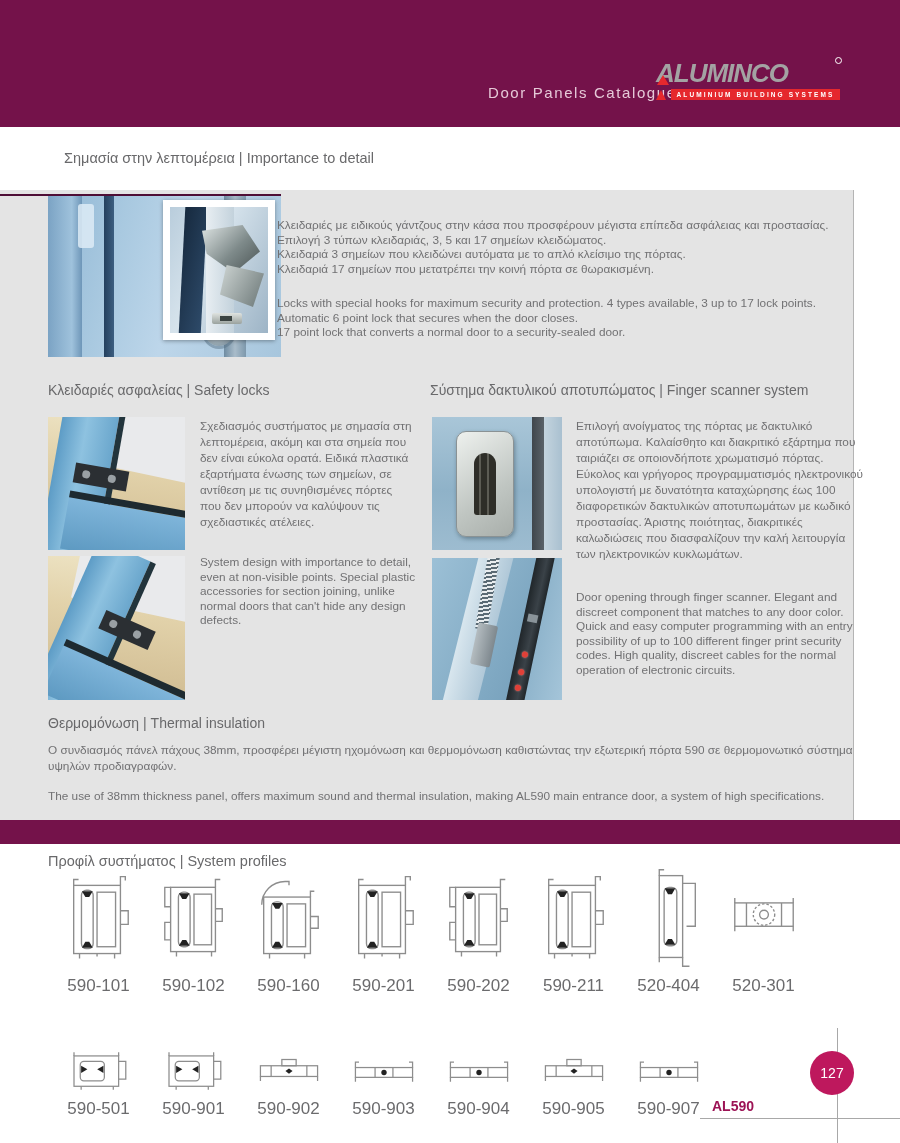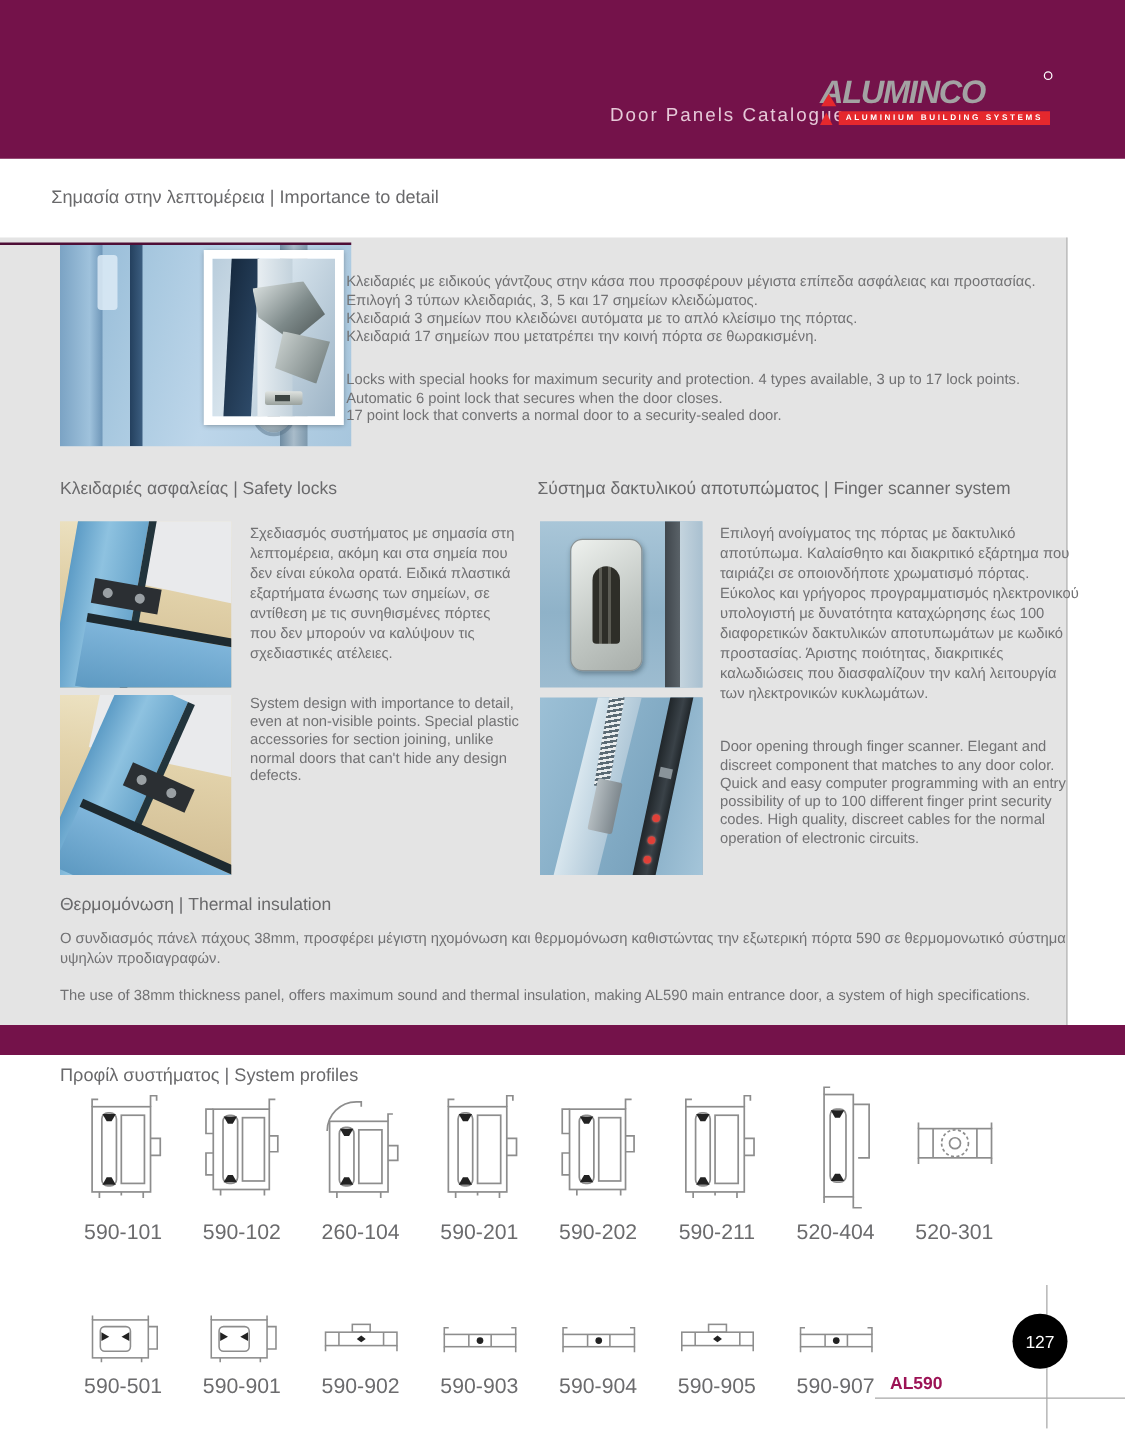--- a/index.html
+++ b/index.html
@@ -18,21 +18,21 @@
          border-right:6px solid transparent;border-bottom:10px solid #e5282d;}
   .reg-mark{position:absolute;right:-2px;top:-3px;width:5px;height:5px;border:1.5px solid #fff;
             border-radius:50%;}
   .band-row{position:absolute;left:0;top:29px;width:184px;height:11px;display:flex;align-items:stretch;}
   .band-tri{width:0;height:0;border-left:5px solid transparent;border-right:5px solid transparent;
             border-bottom:10px solid #e5282d;align-self:flex-end;margin-right:5px;}
   .band{flex:1;background:#e5282d;color:#ffffff;font-size:6.5px;font-weight:bold;
         letter-spacing:2.1px;text-align:center;line-height:11px;white-space:nowrap;overflow:hidden;}
 
   
-  .main-title{position:absolute;left:41px;top:150px;font-size:14.5px;color:#69696b;}
+  .main-title{position:absolute;left:64px;top:150px;font-size:14.5px;color:#69696b;}
   .sec-title{position:absolute;font-size:14px;color:#69696b;white-space:nowrap;}
   .body-txt{position:absolute;font-size:11.8px;color:#717173;}
   .lock-lines div{white-space:nowrap;line-height:14.5px;}
 
   
   .graybg{position:absolute;left:0;top:190px;width:853px;height:630px;background:#e4e4e4;
           border-right:1px solid #b4b4b4;}
   .rule-top{position:absolute;left:0;top:194px;width:281px;height:2px;background:#4e0e36;}
   .magenta-bar{position:absolute;left:0;top:820px;width:900px;height:24px;background:#74124a;}
 
@@ -108,21 +108,21 @@
   .pcell{width:95px;display:flex;flex-direction:column;align-items:center;}
   .pd1{width:80px;height:112px;}
   .pd2{width:80px;height:50px;}
   .pcode{font-size:17px;color:#6b6b6d;margin-top:2px;white-space:nowrap;}
 
   
   .al-code{position:absolute;left:712px;top:1098px;font-size:14px;font-weight:bold;color:#9c1355;}
   .h-line{position:absolute;left:700px;top:1118px;width:200px;height:1px;background:#a8a8a8;}
   .v-line{position:absolute;left:837px;top:1028px;width:1px;height:115px;background:#a8a8a8;}
   .page-circle{position:absolute;left:810px;top:1051px;width:44px;height:44px;border-radius:50%;
-    background:#000000;color:#ffffff;font-size:14px;display:flex;align-items:center;justify-content:center;z-index:3;}
+    background:#be185d;color:#ffffff;font-size:14px;display:flex;align-items:center;justify-content:center;z-index:3;}
 </style>
 </head>
 <body>
 
 <div class="page">
 
   <div class="header">
     <div class="cat-label">Door Panels Catalogue</div>
     <div class="logo">
       <div class="wordmark">ALUMINCO</div>
@@ -301,21 +301,21 @@
     <div class="pcell">
       <svg class="pd1" viewBox="0 0 80 115">
           <use href="#pf-tall2"></use>
         </svg>
       <div class="pcode">590-102</div>
     </div>
     <div class="pcell">
       <svg class="pd1" viewBox="0 0 80 115">
           <use href="#pf-curve"></use>
         </svg>
-      <div class="pcode">260-104</div>
+      <div class="pcode">590-160</div>
     </div>
     <div class="pcell">
       <svg class="pd1" viewBox="0 0 80 115">
           <use href="#pf-tall"></use>
         </svg>
       <div class="pcode">590-201</div>
     </div>
     <div class="pcell">
       <svg class="pd1" viewBox="0 0 80 115">
           <use href="#pf-tall2"></use>

